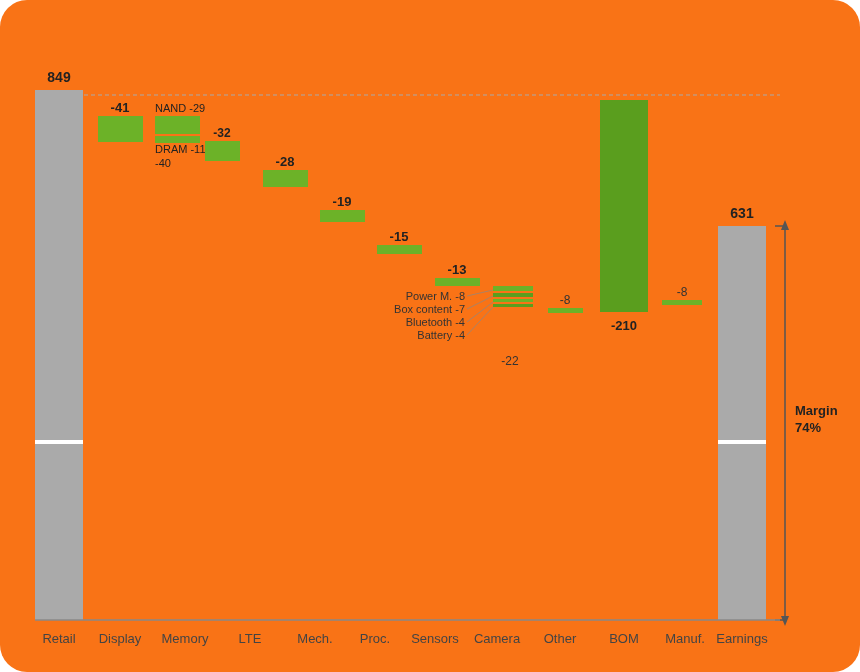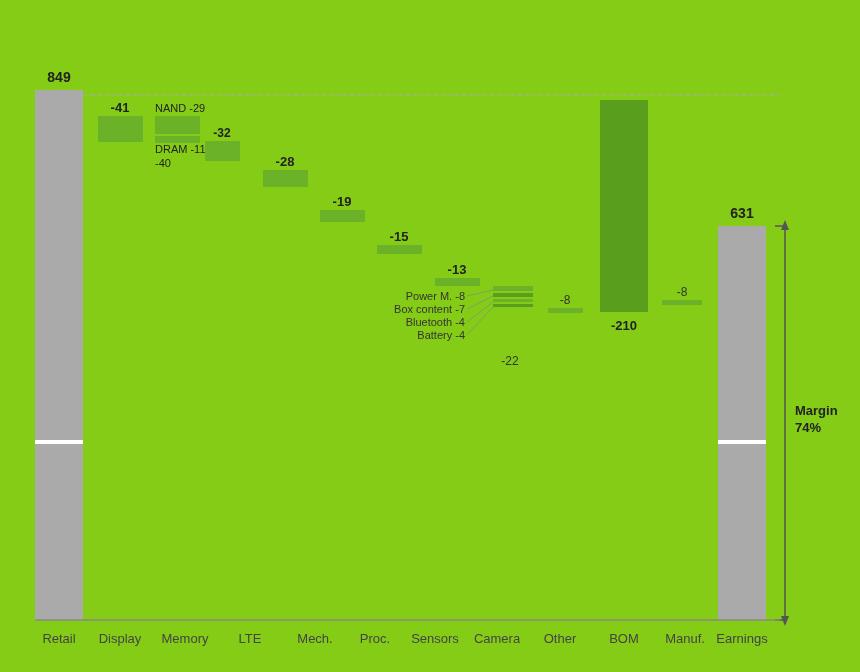--- a/index.html
+++ b/index.html
@@ -7,21 +7,22 @@
       background: #fff;
       font-family: Arial, sans-serif;
       width: 860px;
       height: 672px;
       overflow: hidden;
     }
     .chart-container {
       position: relative;
       width: 860px;
       height: 672px;
-      background: #84cc16;
+      background: #f97316;
+      border-radius: 27px;
     }
     svg {
       position: absolute;
       top: 0; left: 0;
       width: 860px;
       height: 672px;
     }
   </style>
 </head>
 <body>

